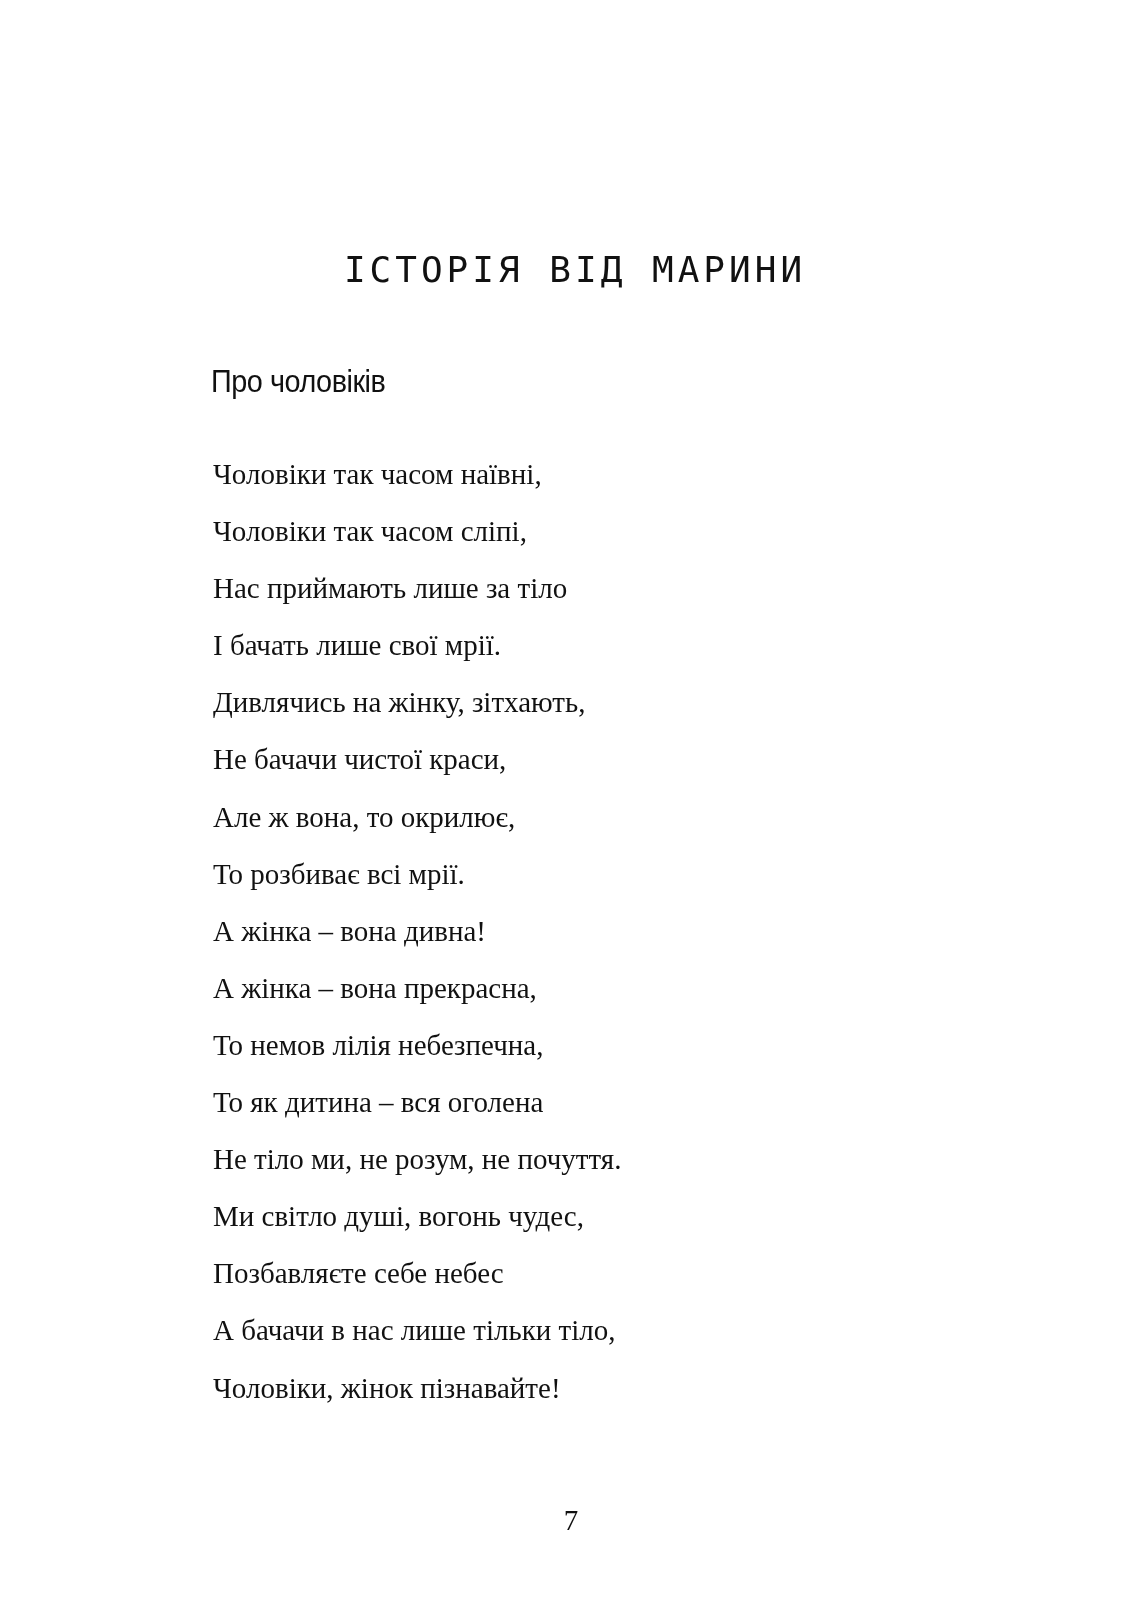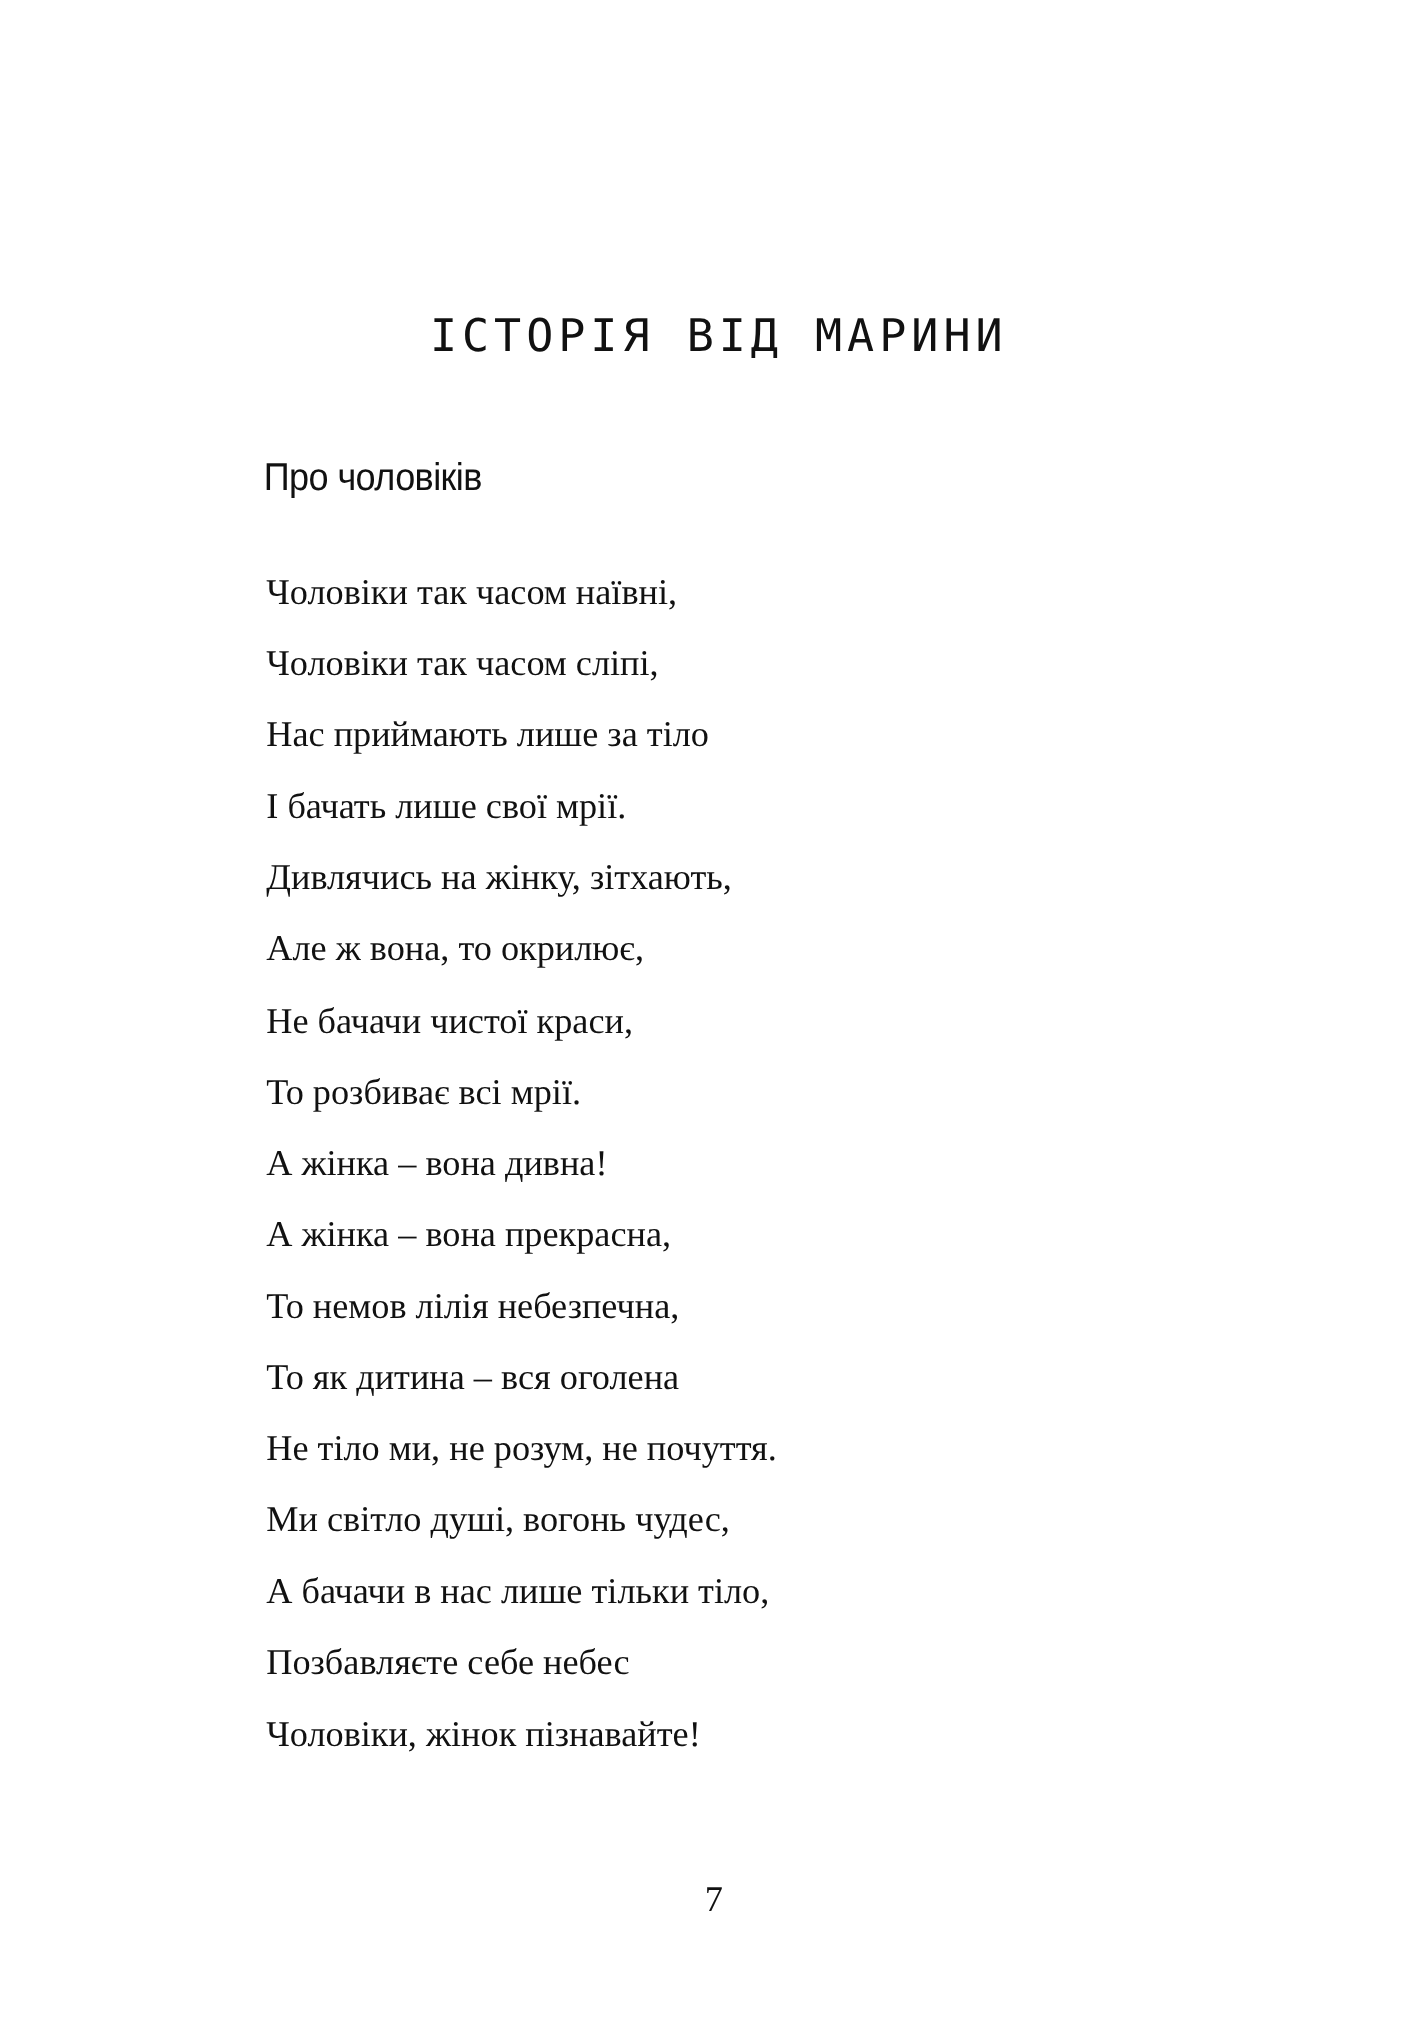--- a/index.html
+++ b/index.html
@@ -82,28 +82,28 @@
   <h1 class="chapter-title" style="margin:0;font-weight:normal;">ІСТОРІЯ ВІД МАРИНИ</h1>
 
   <h2 class="poem-title" style="margin:0;font-weight:normal;">Про чоловіків</h2>
 
   <ul class="poem">
     <li>Чоловіки так часом наївні,</li>
     <li>Чоловіки так часом сліпі,</li>
     <li>Нас приймають лише за тіло</li>
     <li>І бачать лише свої мрії.</li>
     <li>Дивлячись на жінку, зітхають,</li>
+    <li>Не бачачи чистої краси,</li>
     <li>Але ж вона, то окрилює,</li>
-    <li>Не бачачи чистої краси,</li>
     <li>То розбиває всі мрії.</li>
     <li>А жінка – вона дивна!</li>
     <li>А жінка – вона прекрасна,</li>
     <li>То немов лілія небезпечна,</li>
     <li>То як дитина – вся оголена</li>
     <li>Не тіло ми, не розум, не почуття.</li>
     <li>Ми світло душі, вогонь чудес,</li>
+    <li>Позбавляєте себе небес</li>
     <li>А бачачи в нас лише тільки тіло,</li>
-    <li>Позбавляєте себе небес</li>
     <li>Чоловіки, жінок пізнавайте!</li>
   </ul>
 
   <div class="page-number">7</div>
 </div>
 
 </body></html>

